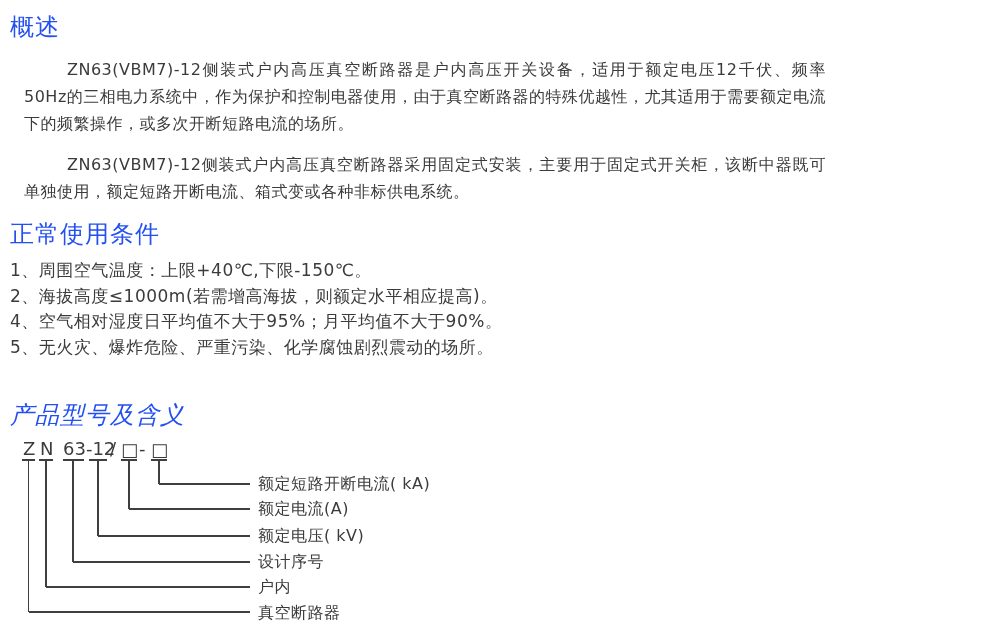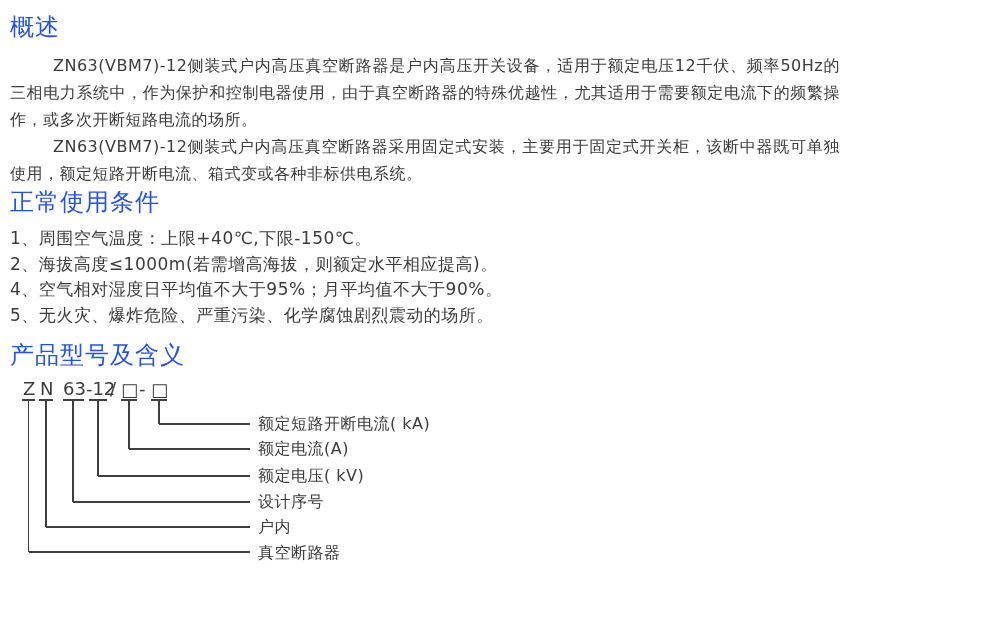--- a/index.html
+++ b/index.html
@@ -25,39 +25,39 @@
   .section-title{
     color:var(--heading-color);
     font-size:24px;
     font-weight:normal;
     line-height:30px;
     margin:0;
     letter-spacing:1px;
   }
   .overview-paragraphs{margin-top:10px;}
   .para{
-    margin:0;
+    margin:14px;
     font-size:16px;
     line-height:27px;
     text-align:justify;
     text-indent:43px;
     letter-spacing:0.5px;
   }
   .conditions-title{}
   .conditions-list{
     list-style:none;
     margin:9px 0 0 0;
     padding:0;
   }
   .conditions-list li{
     font-size:17px;
     line-height:25.5px;
     letter-spacing:0.5px;
   }
-  .model-title{margin-top:12px;}
+  .model-title{margin-top:40px;font-style:italic;}
   .model-diagram{
     display:block;
     margin-top:7px;
   }
   .model-diagram text{
     fill:var(--text-color);
     font-family:"DejaVu Sans","Liberation Sans",sans-serif;
   }
   .model-code-text{font-size:18px;}
   .model-label-text{font-size:16px;letter-spacing:0.5px;}

